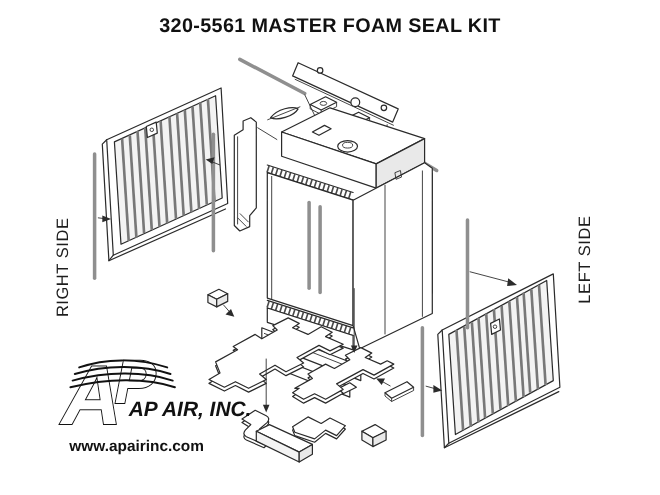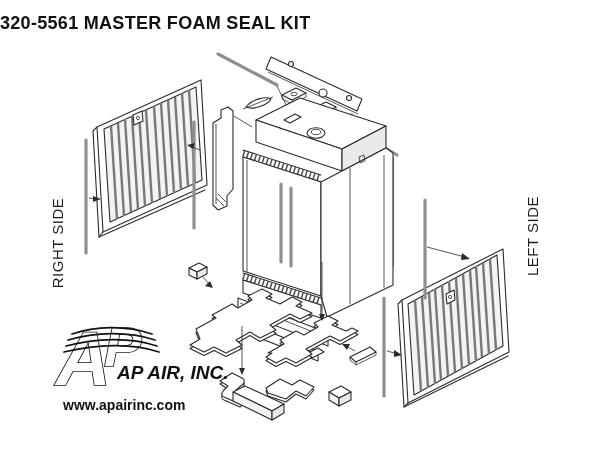--- a/index.html
+++ b/index.html
@@ -1,18 +1,18 @@
 <!DOCTYPE html>
 <html><head>
 <meta charset="utf-8">
 <style>
   html,body{margin:0;padding:0;background:#fff;}
   .figure{position:relative;width:600px;height:450px;background:#ffffff;
           font-family:"Liberation Sans",sans-serif;overflow:hidden;}
-  .title{position:absolute;top:13px;left:0;width:100%;
+  .title{position:absolute;top:13px;left:0;width:100%;text-align:center;
          font-size:18px;font-weight:bold;letter-spacing:.3px;color:#111;}
   .side-label{position:absolute;font-size:15px;color:#1d1d1d;white-space:nowrap;
          transform:translate(-50%,-50%) rotate(-90deg);letter-spacing:.5px;}
   .side-label.right{left:57px;top:243px;}
   .side-label.left{left:532px;top:236px;}
   .company{position:absolute;left:117px;top:362px;font-size:19px;font-weight:bold;
          font-style:italic;color:#111;}
   .website{position:absolute;left:63px;top:397px;font-size:14px;font-weight:bold;color:#111;}
   svg.diagram{position:absolute;left:0;top:0;}
   .ln{fill:none;stroke:#2b2b2b;stroke-width:1.1;stroke-linejoin:round;stroke-linecap:round;}

